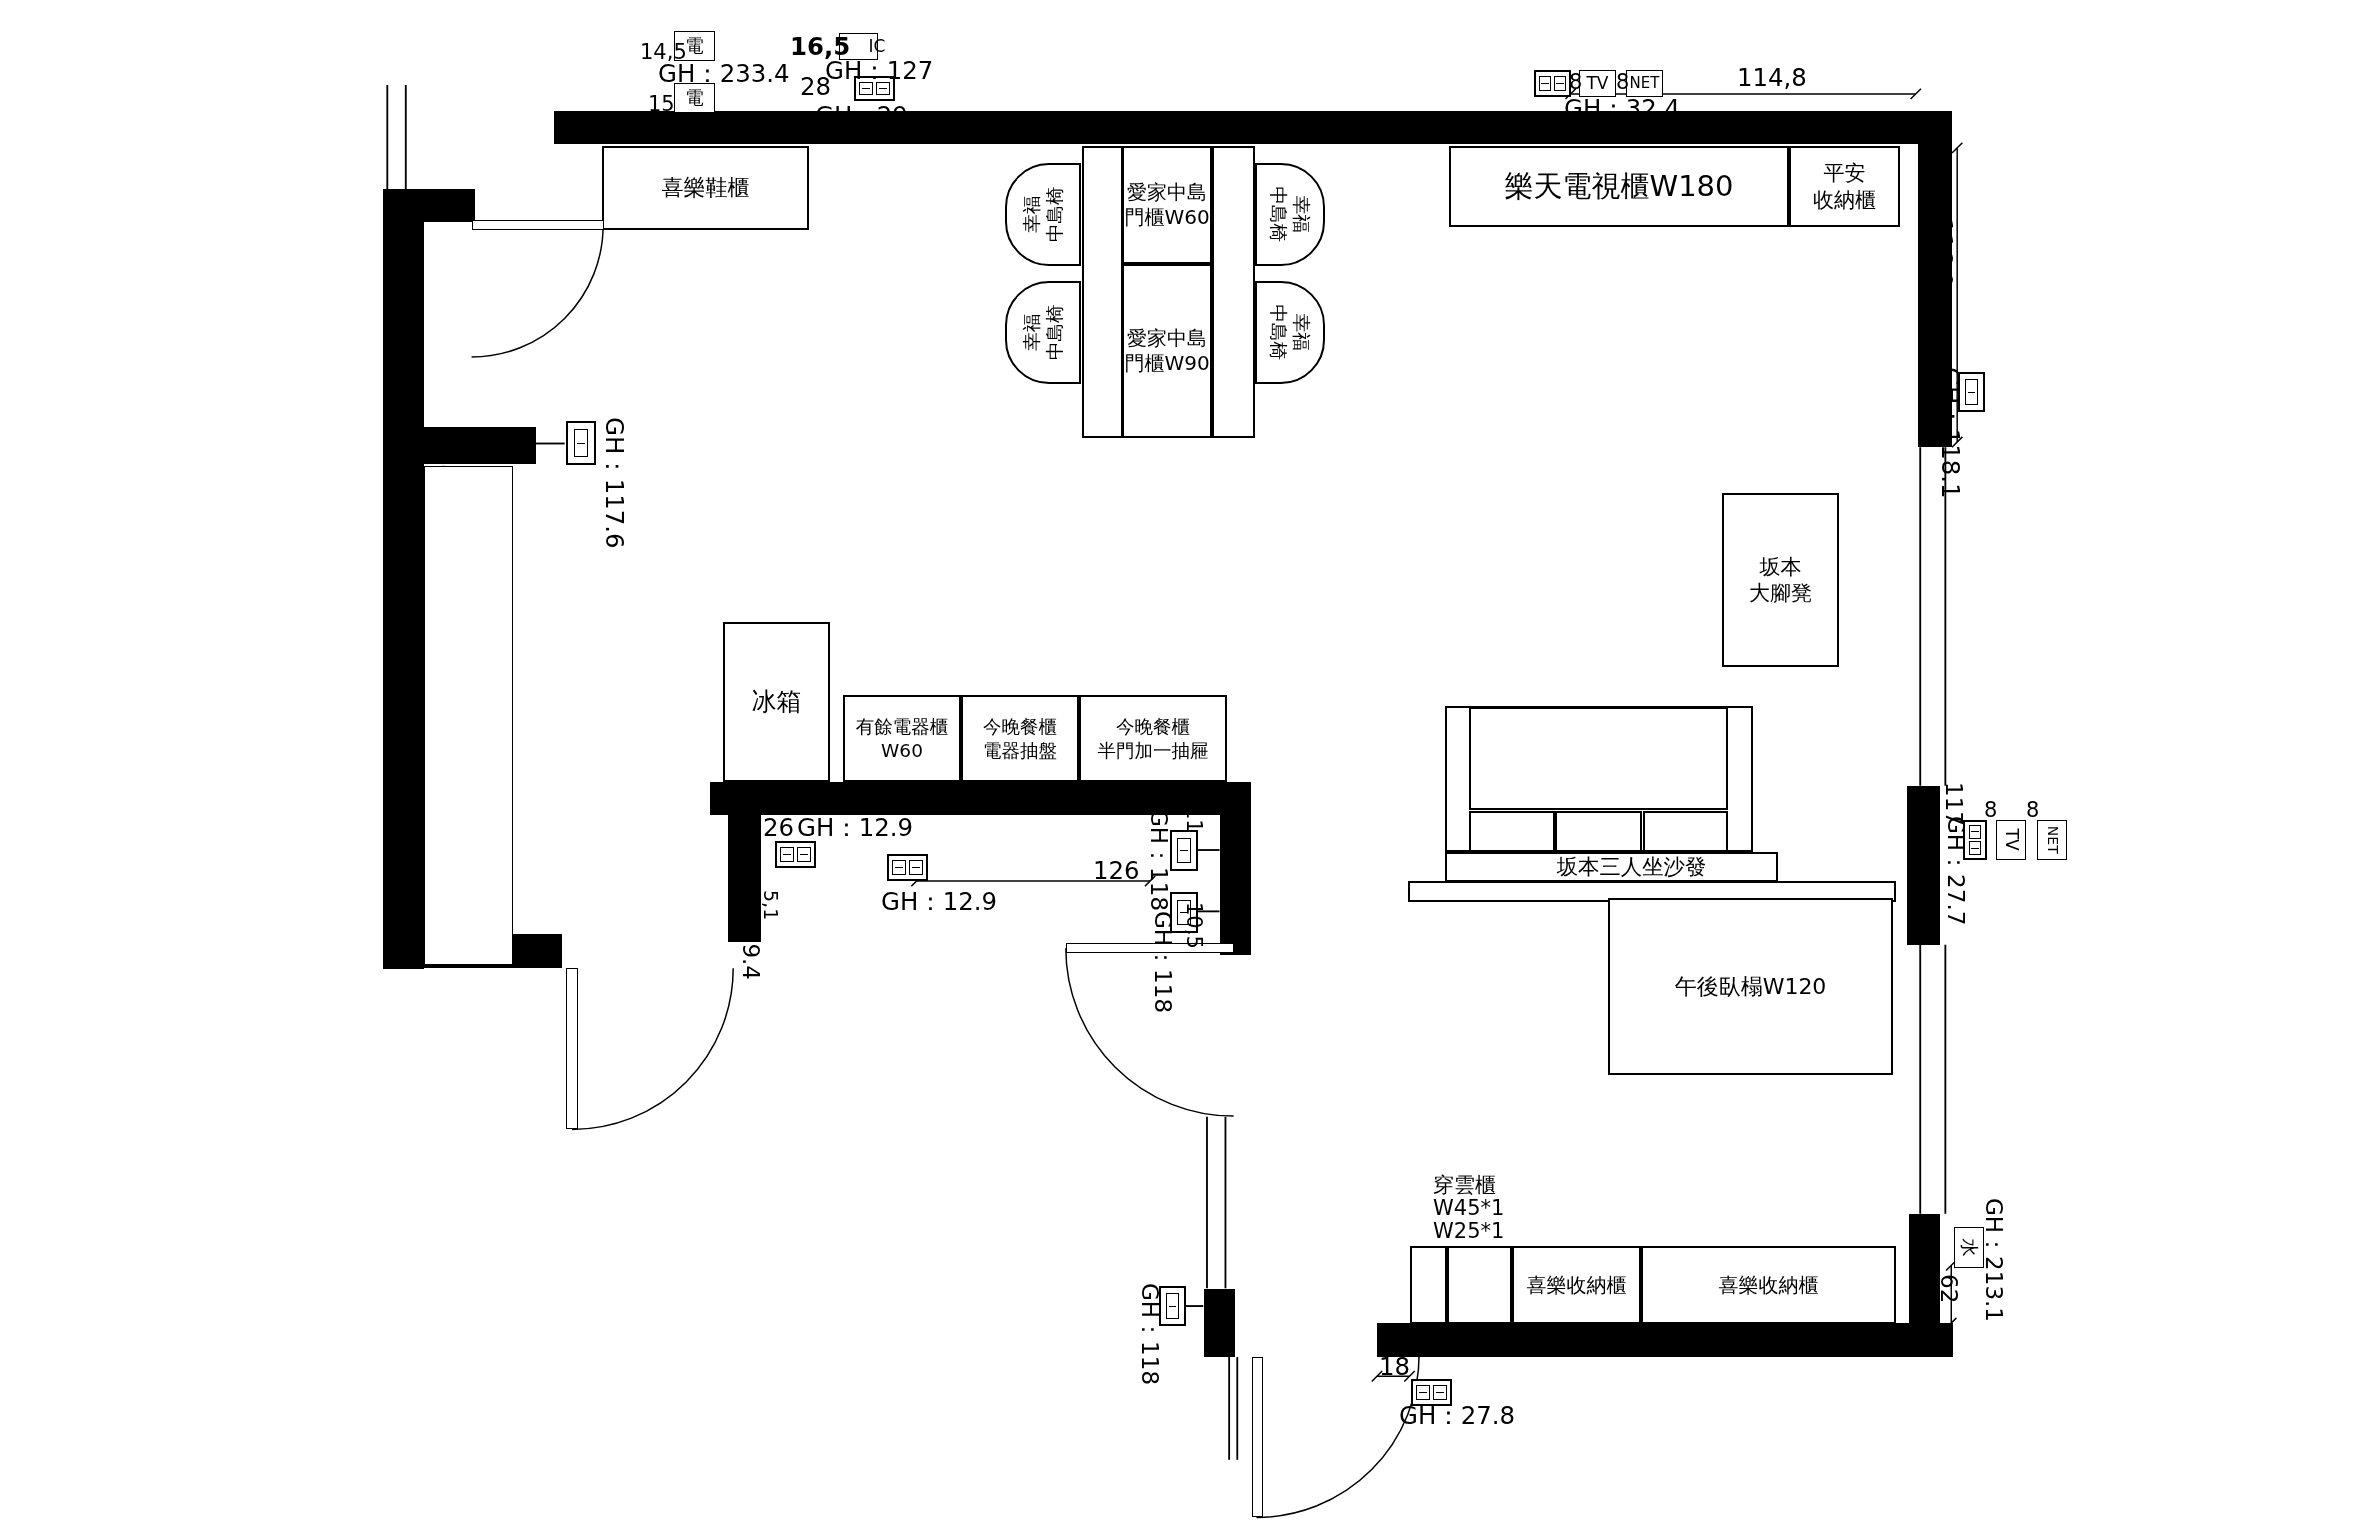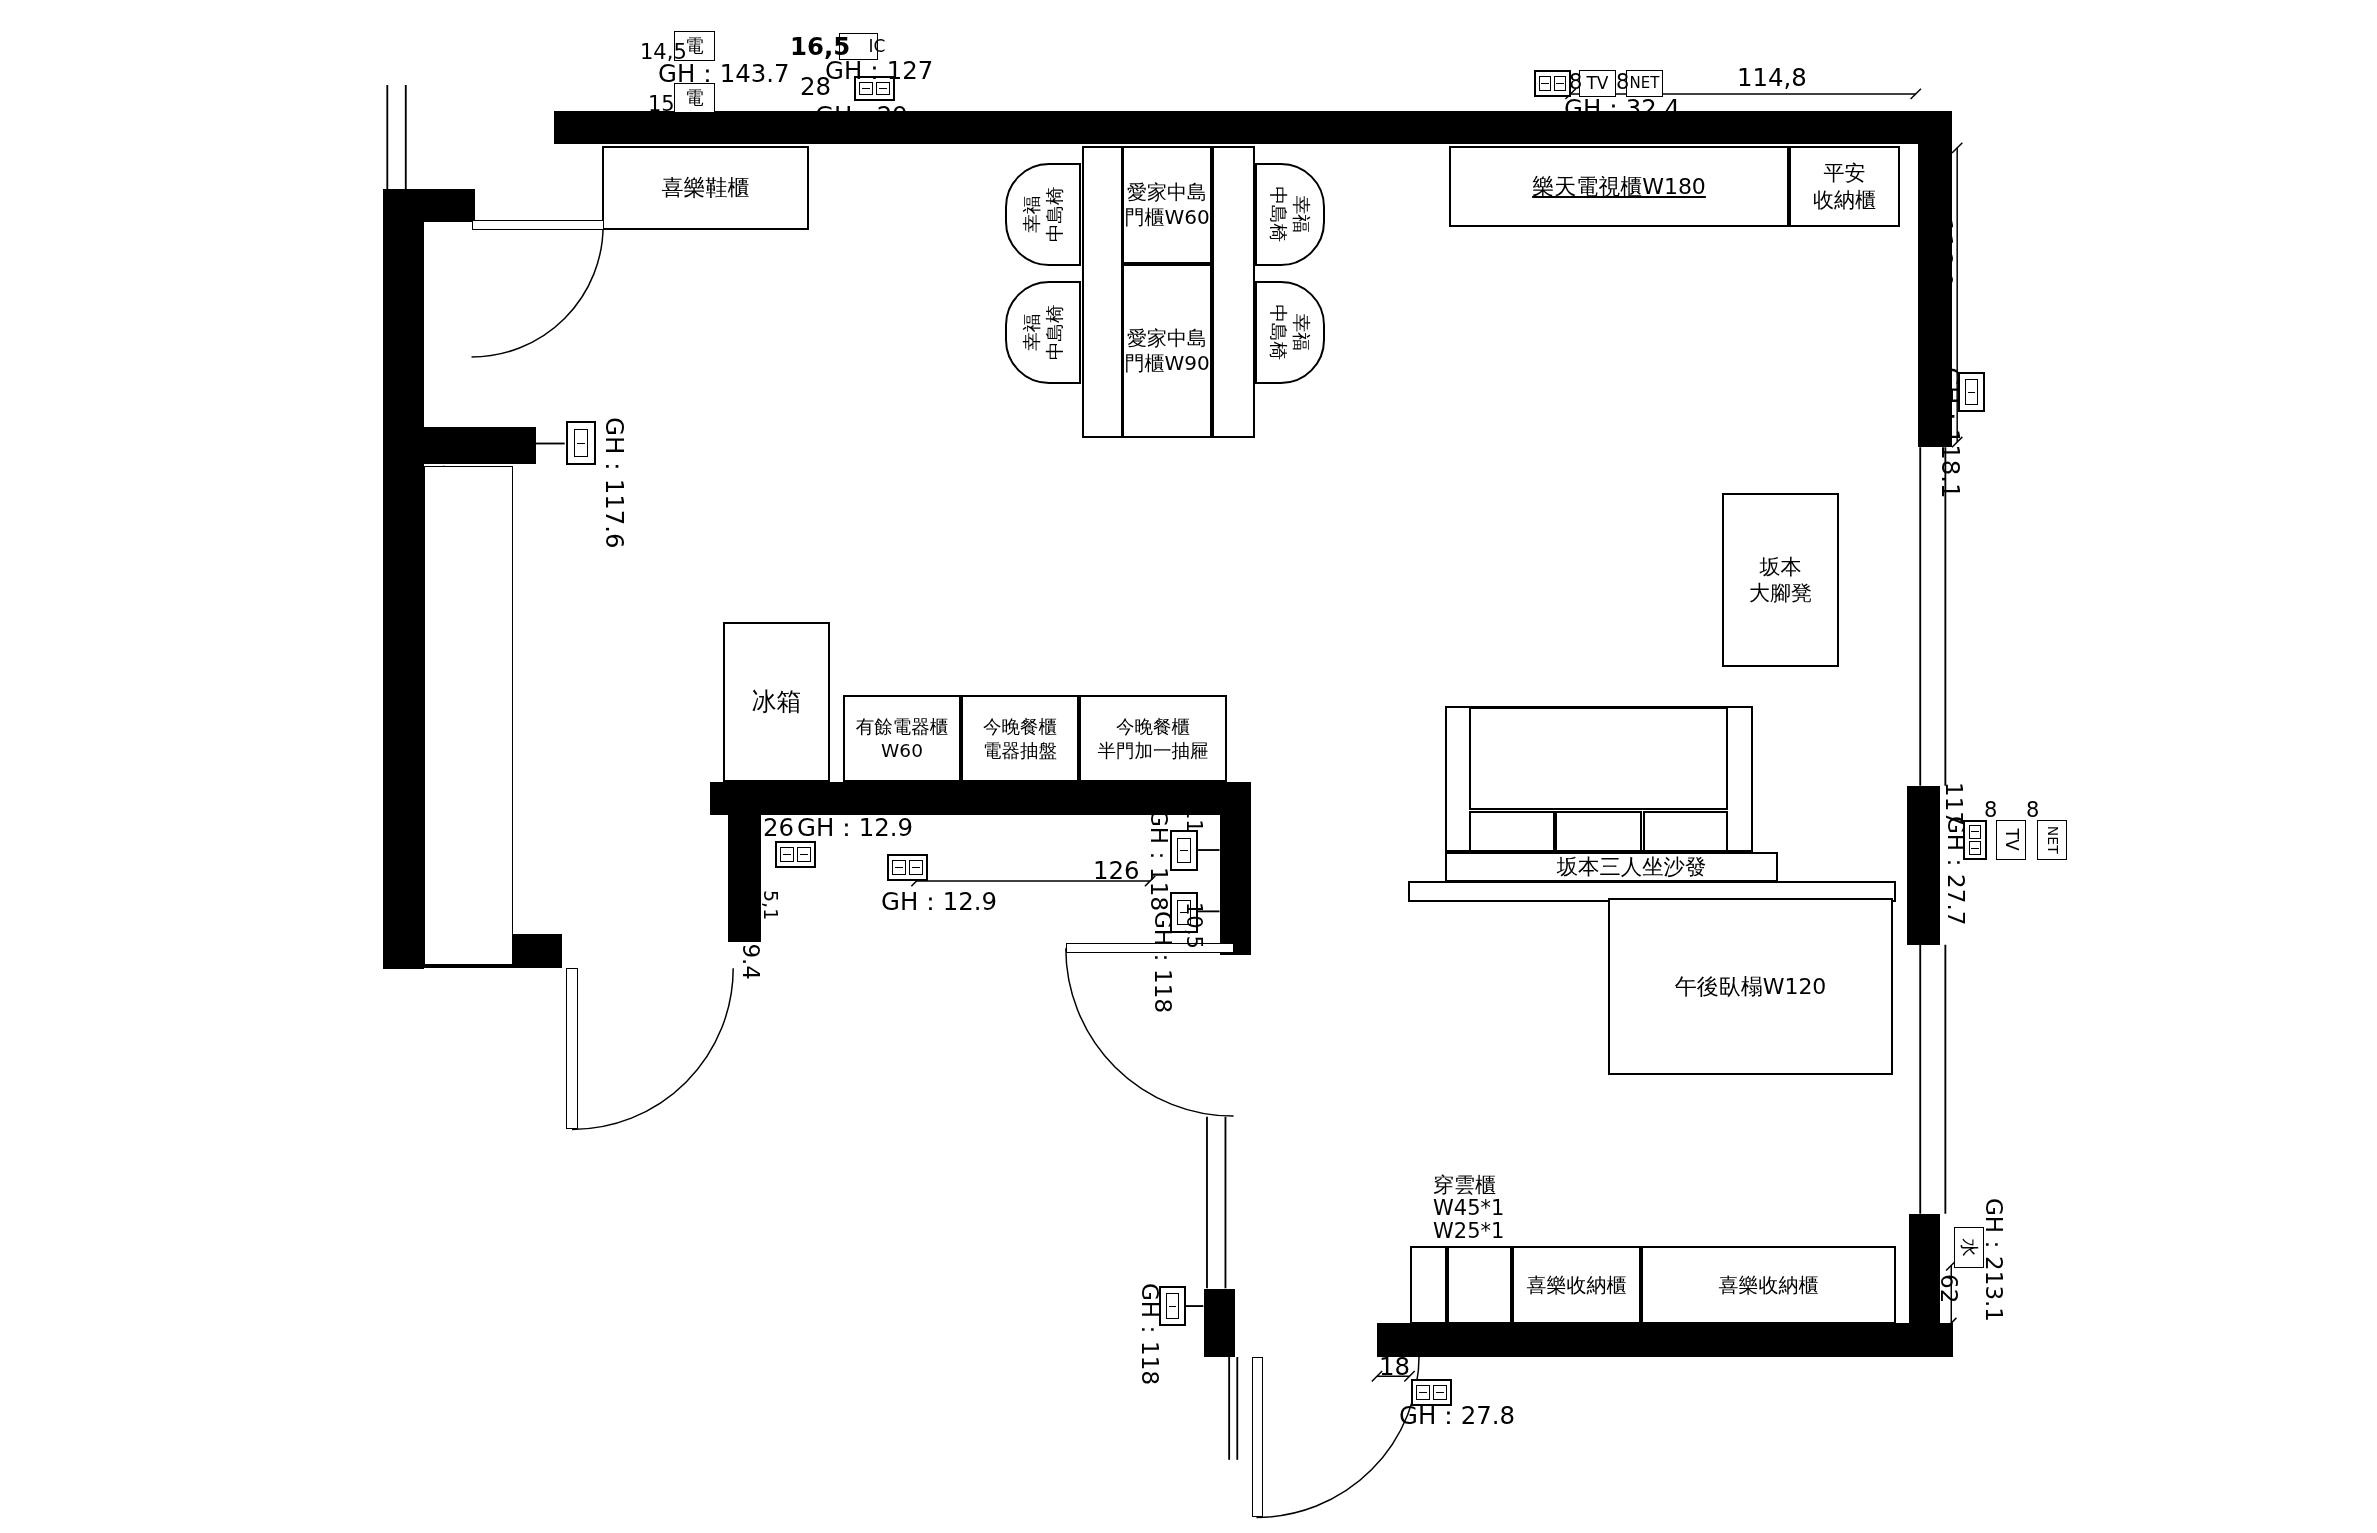--- a/index.html
+++ b/index.html
@@ -92,21 +92,21 @@
     </div>
     <div class="box" style="left: 1255px; top: 163px; width: 70px; height: 103px; border-radius: 0px 44px 44px 0px;">
       <span style="white-space: pre-line; font-size: 18.5px; transform: rotate(90deg);">幸福
 中島椅</span>
     </div>
     <div class="box" style="left: 1255px; top: 281px; width: 70px; height: 103px; border-radius: 0px 44px 44px 0px;">
       <span style="white-space: pre-line; font-size: 18.5px; transform: rotate(90deg);">幸福
 中島椅</span>
     </div>
     <div class="box" style="left: 1449px; top: 146px; width: 340px; height: 81px;">
-      <span style="white-space: pre-line; font-size: 22px; text-decoration: underline;">樂天電視櫃W180</span>
+      <span style="white-space: pre-line; font-size: 29px;">樂天電視櫃W180</span>
     </div>
     <div class="box" style="left: 1789px; top: 146px; width: 111px; height: 81px;">
       <span style="white-space: pre-line; font-size: 21px;">平安
 收納櫃</span>
     </div>
     <div class="box" style="left: 1722px; top: 493px; width: 117px; height: 174px;">
       <span style="white-space: pre-line; font-size: 21px;">坂本
 大腳凳</span>
     </div>
     <div class="box" style="left: 723px; top: 622px; width: 107px; height: 160px;">
@@ -240,21 +240,21 @@
       <div class="cell" style="width: 55%; height: 70%;">
         <div class="cellbar"></div>
       </div>
     </div>
     <div class="sock" style="left: 1159px; top: 1286px; width: 27px; height: 40px; border-width: 2.2px;">
       <div class="cell" style="width: 55%; height: 70%;">
         <div class="cellbar"></div>
       </div>
     </div>
     <div class="txt" style="left: 640px; top: 41px; font-size: 21px;">14,5</div>
-    <div class="txt" style="left: 658px; top: 61px; font-size: 24.4px;">GH：143.7</div>
+    <div class="txt" style="left: 658px; top: 61px; font-size: 24.4px;">GH：233.4</div>
     <div class="txt" style="left: 648px; top: 93px; font-size: 21px;">15</div>
     <div class="txt" style="left: 660px; top: 112px; font-size: 24.4px;">GH：37.7</div>
     <div class="txt" style="left: 790px; top: 34px; font-size: 24.4px; font-weight: bold;">16,5</div>
     <div class="txt" style="left: 825px; top: 58px; font-size: 24.4px;">GH：127</div>
     <div class="txt" style="left: 800px; top: 74px; font-size: 24.4px;">28</div>
     <div class="txt" style="left: 815px; top: 103px; font-size: 24.4px;">GH：29</div>
     <div class="txt" style="left: 1569px; top: 71px; font-size: 21px;">8</div>
     <div class="txt" style="left: 1616px; top: 71px; font-size: 21px;">8</div>
     <div class="txt" style="left: 1564px; top: 96px; font-size: 24.4px;">GH：32.4</div>
     <div class="txt" style="left: 1737px; top: 65px; font-size: 24.4px;">114,8</div>

